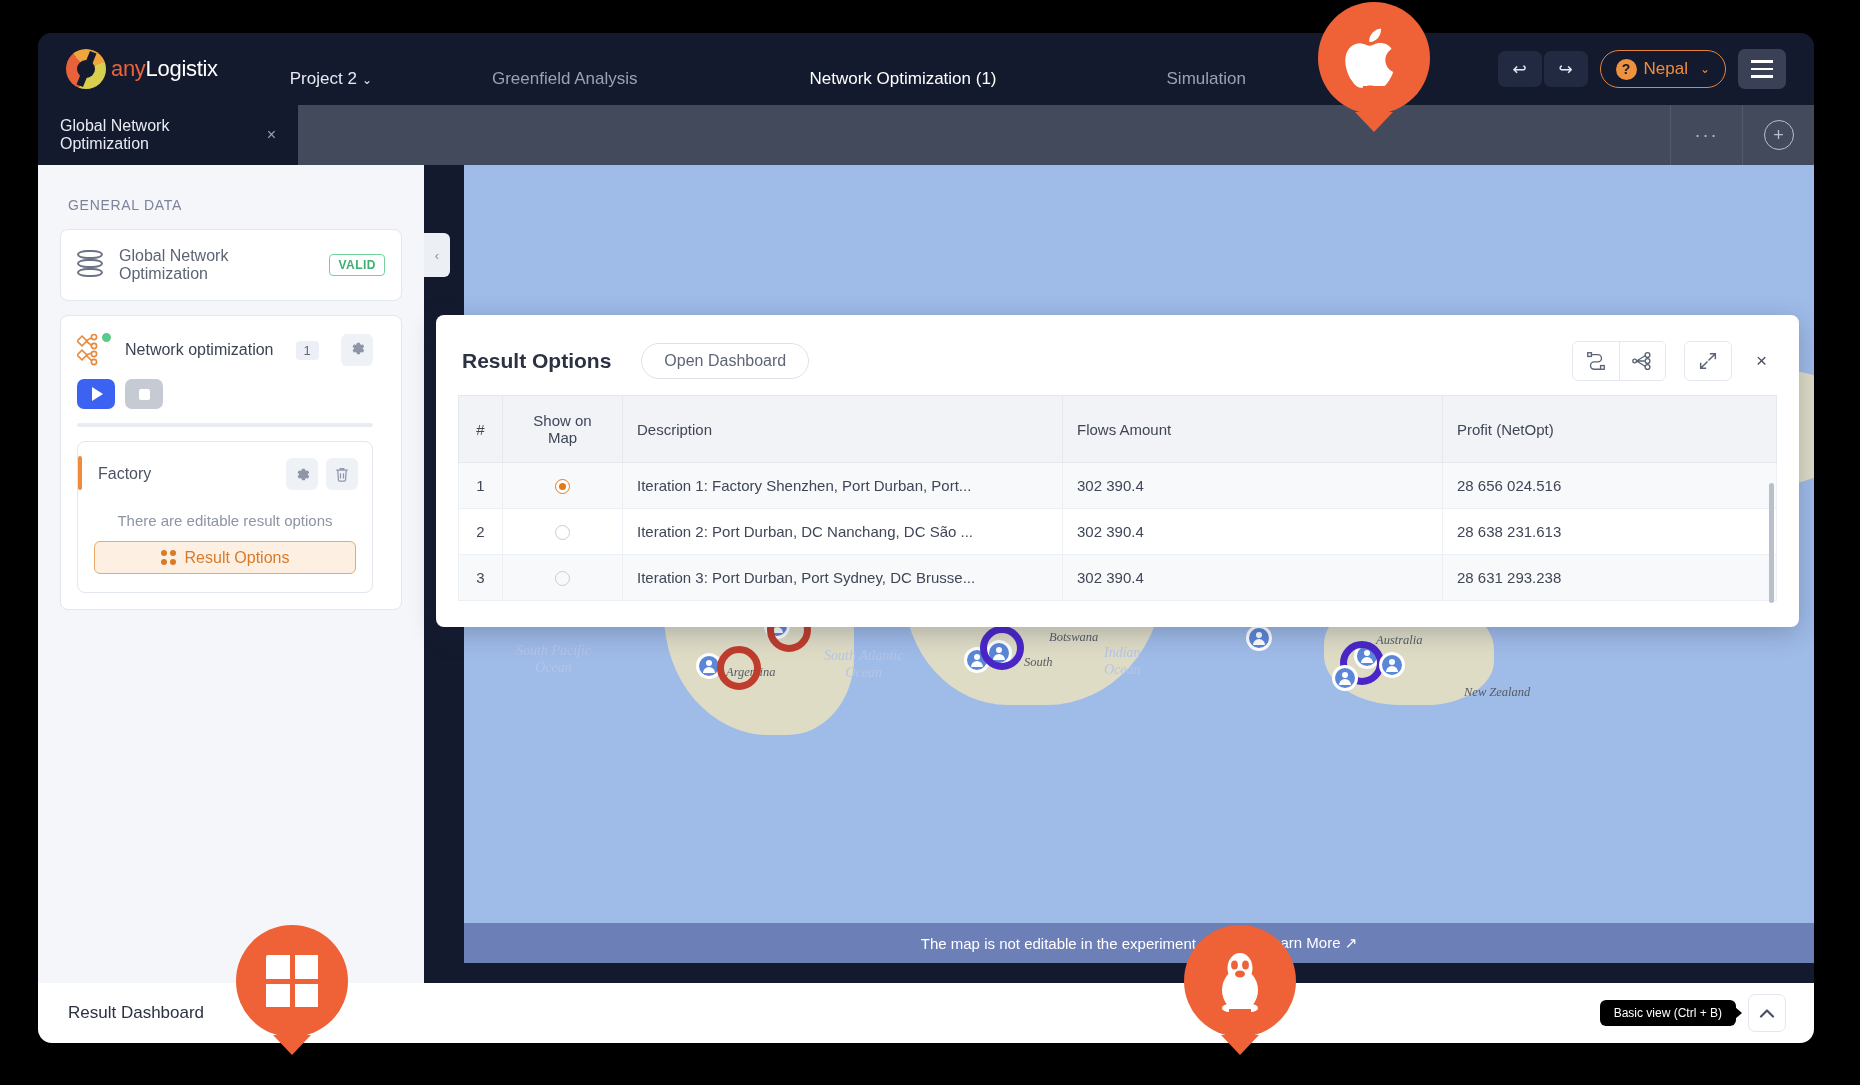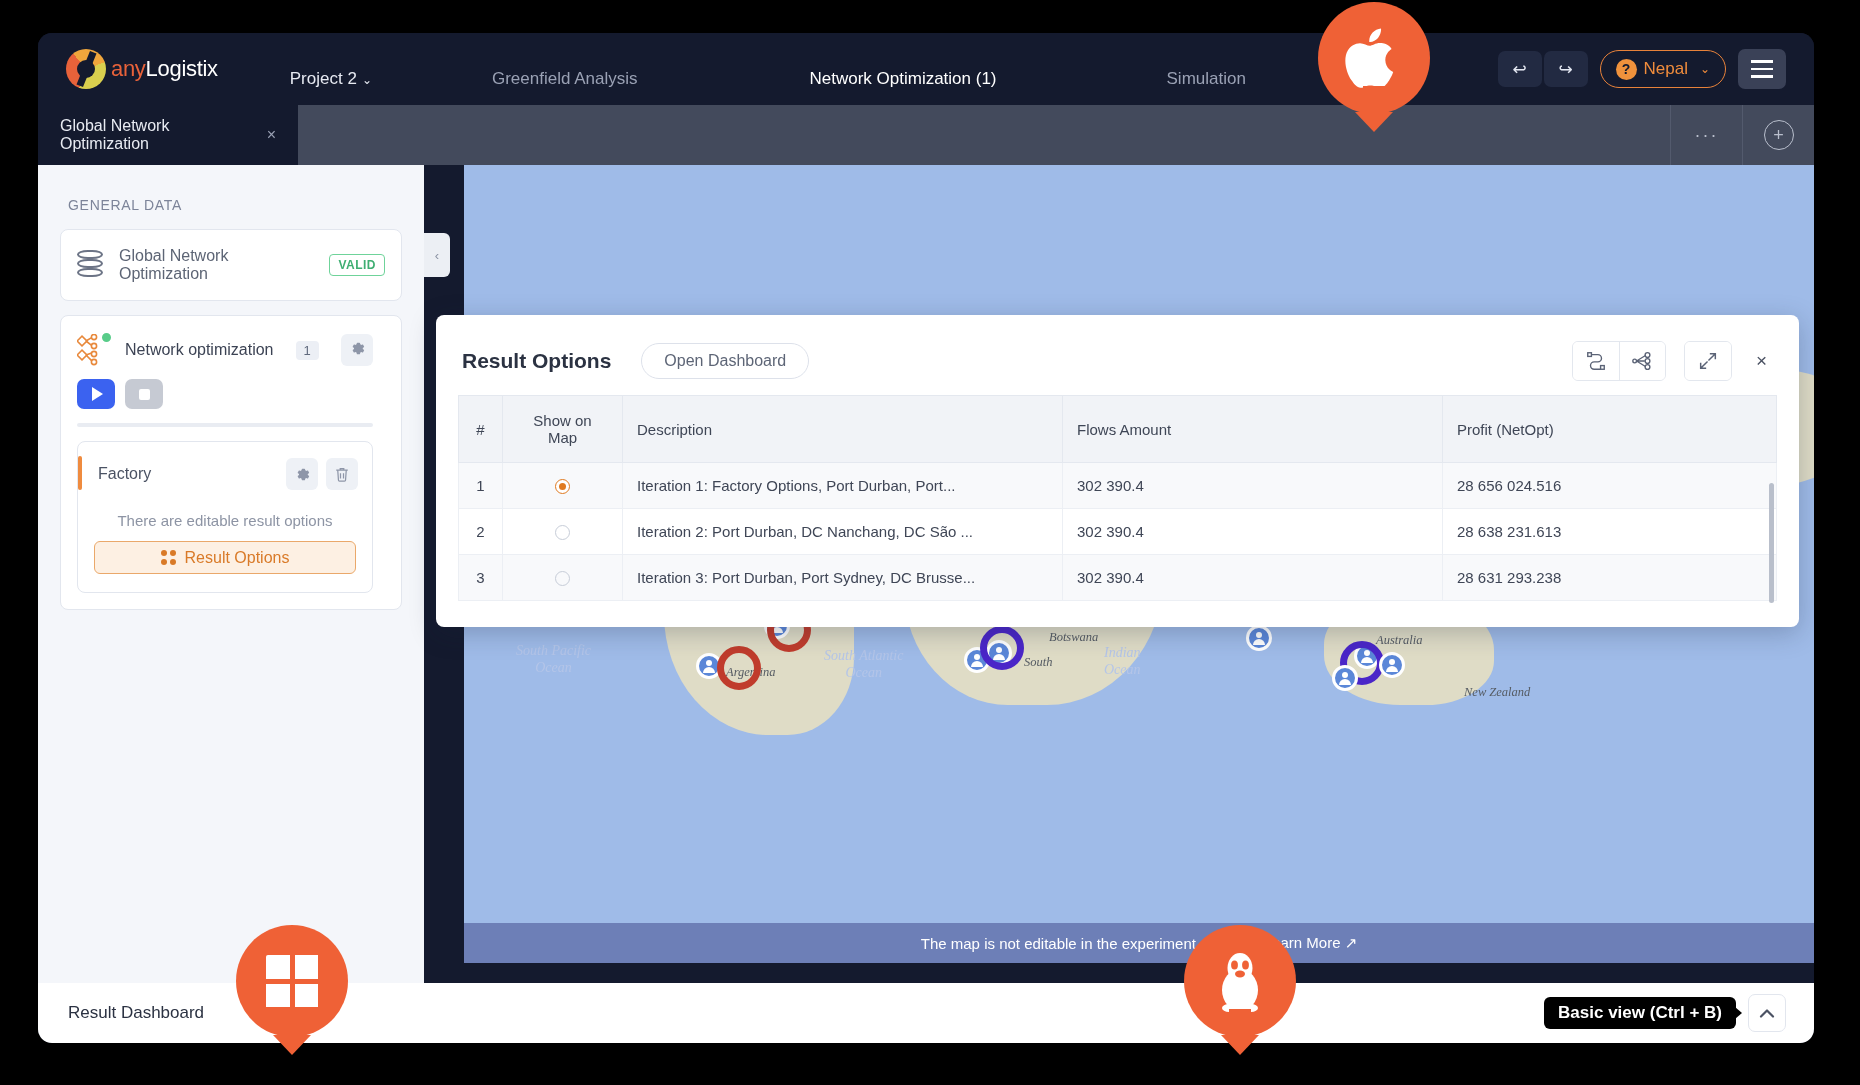--- a/index.html
+++ b/index.html
@@ -388,24 +388,23 @@
   #bottombar {
     position: absolute; left: 0; top: 818px;
     width: 100%; height: 60px; background: #ffffff;
     display: flex; align-items: center;
   }
   #result-dashboard-label {
     margin-left: 30px; font-size: 17px; color: #2b3242;
   }
   #bottom-right { margin-left: auto; display: flex; align-items: center; gap: 0; margin-right: 28px; }
   #tooltip {
-    background: #000; color: #fff; font-size: 17px;
+    background: #000; color: #fff; font-size: 12px;
     border-radius: 6px; padding: 6px 14px; position: relative;
     margin-right: 12px;
-    font-weight: bold;
   }
   #tooltip::after {
     content: ""; position: absolute; right: -6px; top: 50%;
     transform: translateY(-50%);
     border-left: 7px solid #000;
     border-top: 6px solid transparent; border-bottom: 6px solid transparent;
   }
   #basic-view-btn {
     width: 38px; height: 38px; background: #fff;
     border: 1px solid #e2e6ee; border-radius: 7px;
@@ -803,21 +802,21 @@
                 <th class="col-show">Show on Map</th>
                 <th class="col-desc">Description</th>
                 <th class="col-flows">Flows Amount</th>
                 <th>Profit (NetOpt)</th>
               </tr>
             </thead>
             <tbody id="opts-body">
                 <tr>
                   <td class="col-num">1</td>
                   <td class="col-show"><span class="radio on"></span></td>
-                  <td class="col-desc ellip">Iteration 1: Factory Options, Port Durban, Port...</td>
+                  <td class="col-desc ellip">Iteration 1: Factory Shenzhen, Port Durban, Port...</td>
                   <td class="col-flows">302 390.4</td>
                   <td>28 656 024.516</td>
                 </tr>
                 <tr>
                   <td class="col-num">2</td>
                   <td class="col-show"><span class="radio"></span></td>
                   <td class="col-desc ellip">Iteration 2: Port Durban, DC Nanchang, DC São ...</td>
                   <td class="col-flows">302 390.4</td>
                   <td>28 638 231.613</td>
                 </tr>

